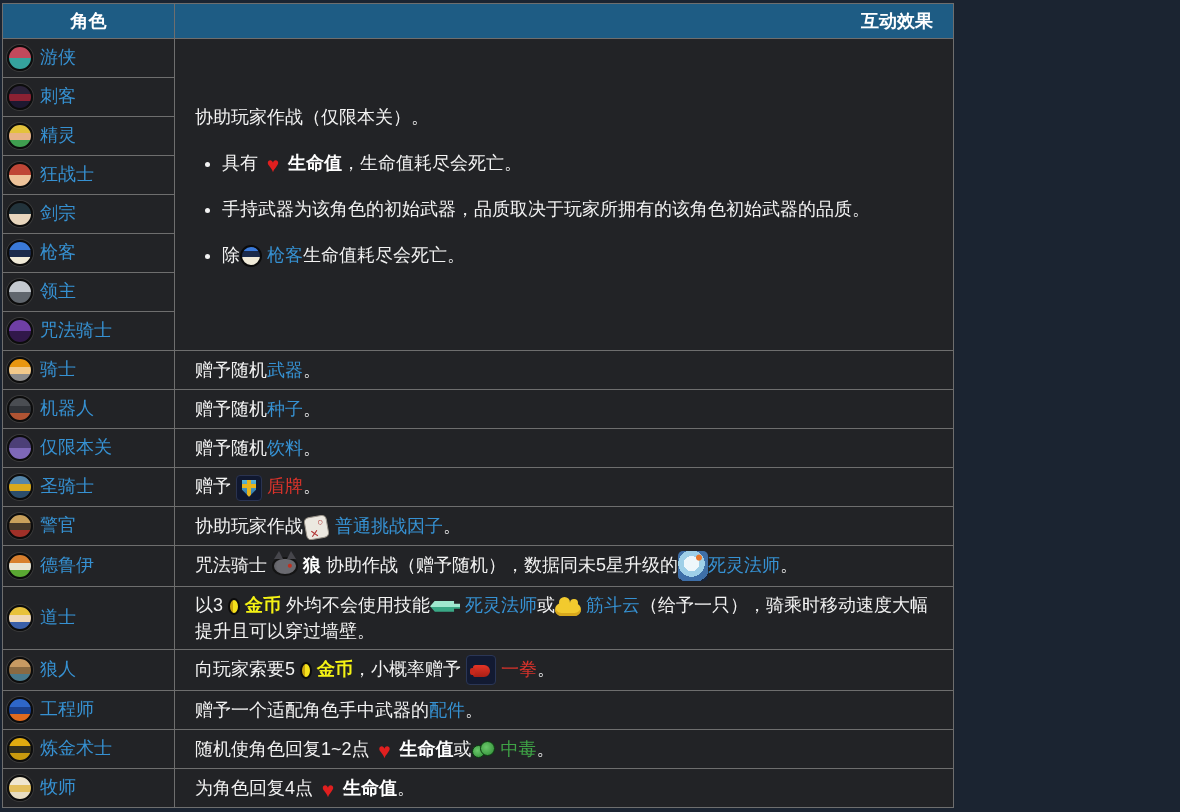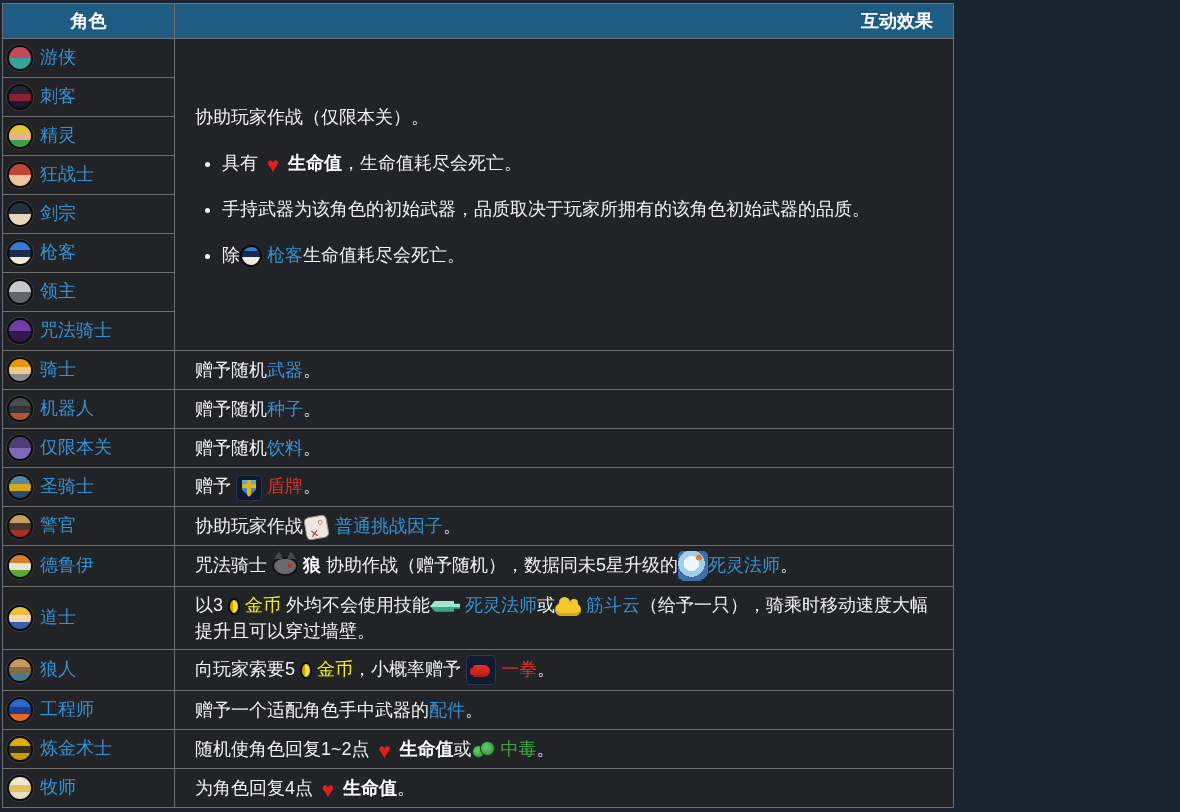--- a/index.html
+++ b/index.html
@@ -19,21 +19,21 @@
   td.cell-char{padding:4px 2px;height:39px;white-space:nowrap;vertical-align:middle}
   td.cell-effect{padding:5px 20px;line-height:26px;vertical-align:middle}
   .char-icon{display:inline-block;width:26px;height:26px;border-radius:50%;
     border:2px solid #0c0c0c;vertical-align:middle;margin:0 7px 0 2px;
     box-shadow:0 0 0 1px #3a3a3a}
   a{cursor:pointer;text-decoration:none}
   .char-link{color:var(--link)}
   .seg-link{color:var(--link)}
   .seg-red{color:var(--link-red)}
   .seg-green{color:var(--link-green)}
-  .seg-gold{color:var(--link-gold);font-weight:normal}
+  .seg-gold{color:var(--link-gold);font-weight:bold}
   .seg-b{font-weight:bold;color:#fff}
   .intro{margin:2px 0 14px}
   ul.bullets{list-style:disc;padding-left:27px}
   ul.bullets li{margin:20px 0}
   
   .ico{display:inline-block;position:relative;vertical-align:middle}
   .ico-heart{width:20px;height:22px;text-align:center}
   .ico-heart::before{content:"♥";color:var(--heart);font-size:21px;line-height:22px}
   .ico-gunner{width:22px;height:22px;border-radius:50%;border:2px solid #0a0a0a;
     background:linear-gradient(180deg,#3a79d8 0 25%,#1b2a4a 25% 55%,#f0ead8 55% 100%)}

